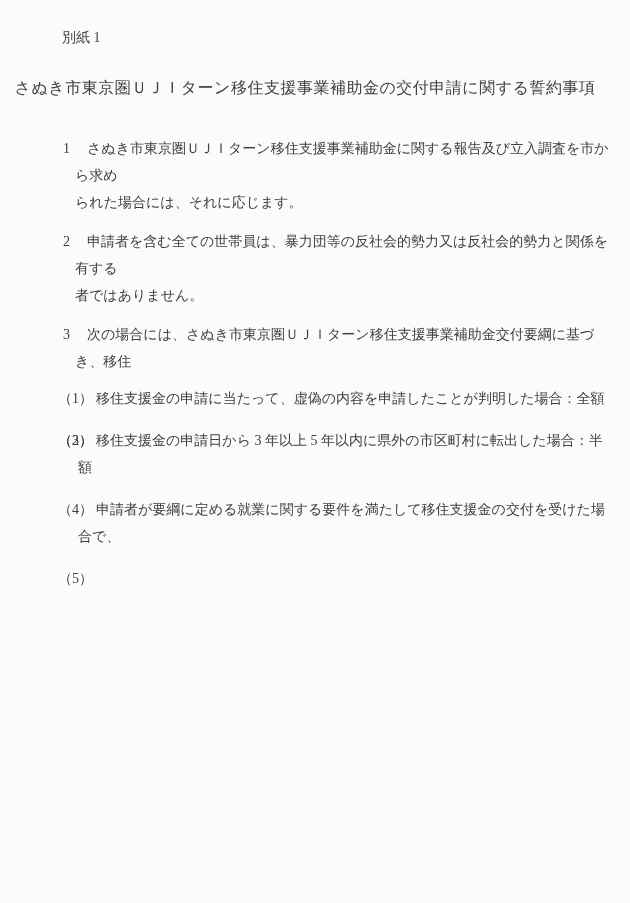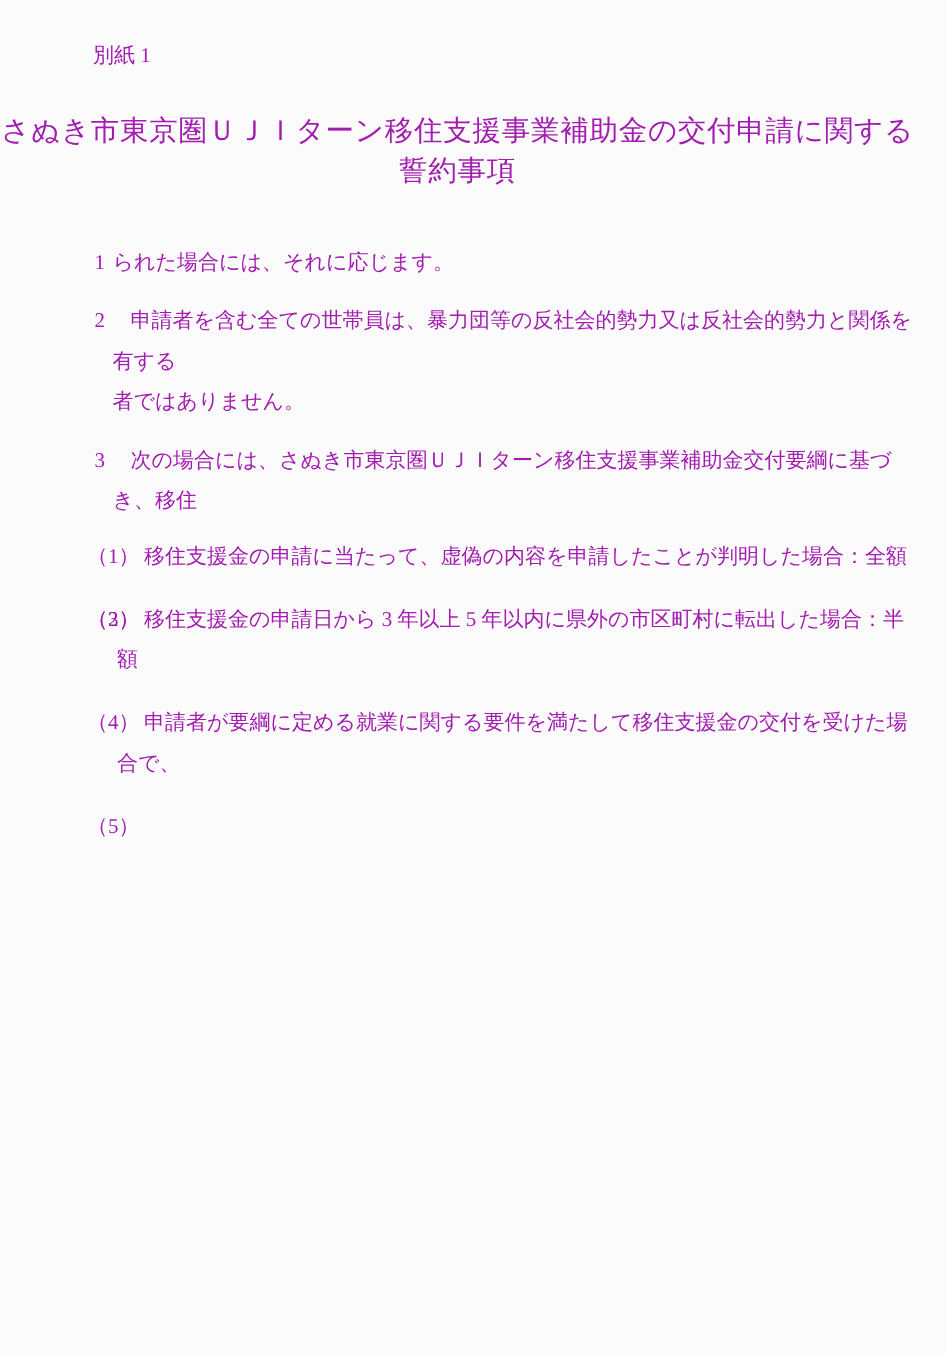--- a/index.html
+++ b/index.html
@@ -6,34 +6,34 @@
     margin: 0;
     padding: 0;
     background: #e8e8e8;
   }
   .page {
     position: relative;
     width: 630px;
     height: 903px;
     margin: 0 auto;
     background: #fbfbfb;
-    color: #a21caf;
+    color: #404040;
     font-family: "Liberation Serif", "DejaVu Serif", serif;
     font-size: 14px;
     line-height: 27px;
     box-sizing: border-box;
     padding: 24px 20px 0 0;
     overflow: hidden;
   }
   .attachment-label {
     margin-left: 62px;
   }
   .doc-title {
     margin: 23px 0 34px 0;
-    font-size: 19px;
+    font-size: 16px;
     font-weight: normal;
     text-align: center;
     letter-spacing: 0.5px;
   }
   .item {
     position: relative;
     padding-left: 75px;
   }
   .item + .item {
     margin-top: 12px;
@@ -71,20 +71,21 @@
 <div class="page">
 
   <div class="attachment-label">別紙 1</div>
 
   <h1 class="doc-title">さぬき市東京圏ＵＪＩターン移住支援事業補助金の交付申請に関する誓約事項</h1>
 
   <section class="items">
 
     <div class="item">
       <span class="num">1</span>
+      <div class="line first">さぬき市東京圏ＵＪＩターン移住支援事業補助金に関する報告及び立入調査を市から求め</div>
       <div class="line">られた場合には、それに応じます。</div>
     </div>
 
     <div class="item">
       <span class="num">2</span>
       <div class="line first">申請者を含む全ての世帯員は、暴力団等の反社会的勢力又は反社会的勢力と関係を有する</div>
       <div class="line">者ではありません。</div>
     </div>
 
     <div class="item">

